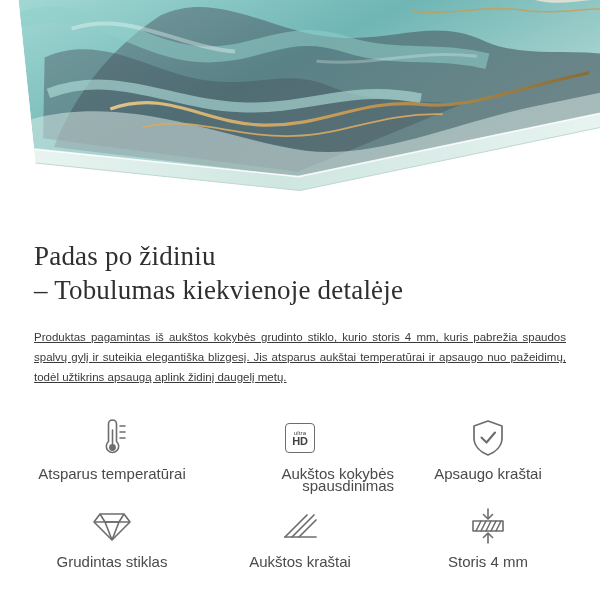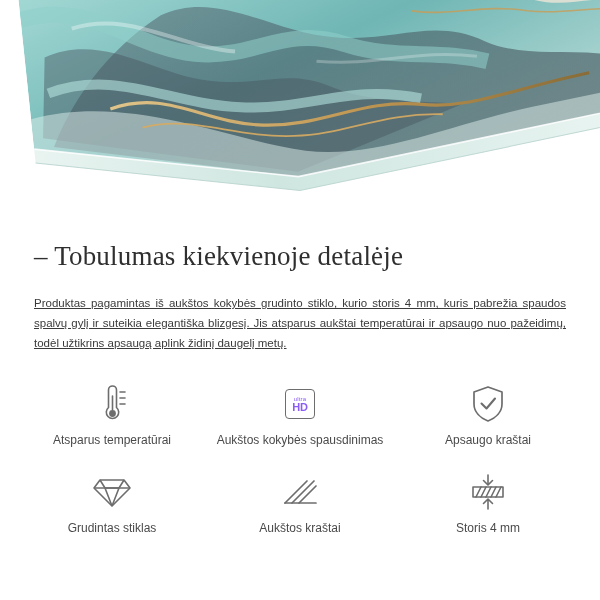--- a/index.html
+++ b/index.html
@@ -88,35 +88,35 @@
     height: 80px;
   }
   .feature .glyph {
     height: 42px;
     display: flex;
     align-items: center;
     justify-content: center;
   }
   .feature .caption {
     margin-top: 9px;
-    font-size: 12px;
+    font-size: 15px;
     color: #4a4a4a;
-    text-align: left;
+    text-align: right;
     line-height: 12px;
   }
   .ultrahd-box {
     width: 28px;
     height: 28px;
     border: 1.6px solid #6d6d6d;
     border-radius: 4px;
     display: flex;
     flex-direction: column;
     align-items: center;
     justify-content: center;
-    color: #8b5cf6;
+    color: #404040;
   }
   .ultrahd-box .u1 {
     font-size: 6px;
     line-height: 6px;
     letter-spacing: 0.2px;
   }
   .ultrahd-box .u2 {
     font-size: 11px;
     line-height: 11px;
     font-weight: bold;
@@ -202,20 +202,21 @@
     </div>
     <div class="sparkle sparkle-c">
       <svg width="12" height="12" viewBox="0 0 12 12">
         <path d="M6 0 L6.8 5.2 L12 6 L6.8 6.8 L6 12 L5.2 6.8 L0 6 L5.2 5.2 Z" fill="#ffffff" opacity="0.85"></path>
       </svg>
     </div>
   </div>
 
   <div class="content">
     <h1 class="title">
+      <span>Padas po židiniu</span>
       <span class="line2">– Tobulumas kiekvienoje detalėje</span>
     </h1>
     <p class="body">Produktas pagamintas iš aukštos kokybės grudinto stiklo, kurio storis 4 mm, kuris pabrežia spaudos spalvų gylį ir suteikia elegantiška blizgesį. Jis atsparus aukštai temperatūrai ir apsaugo nuo pažeidimų, todėl užtikrins apsaugą aplink židinį daugelį metų.</p>
   </div>
 
   <div class="features">
 
     <div class="feature">
       <div class="glyph">
         <svg width="34" height="40" viewBox="0 0 34 40">

